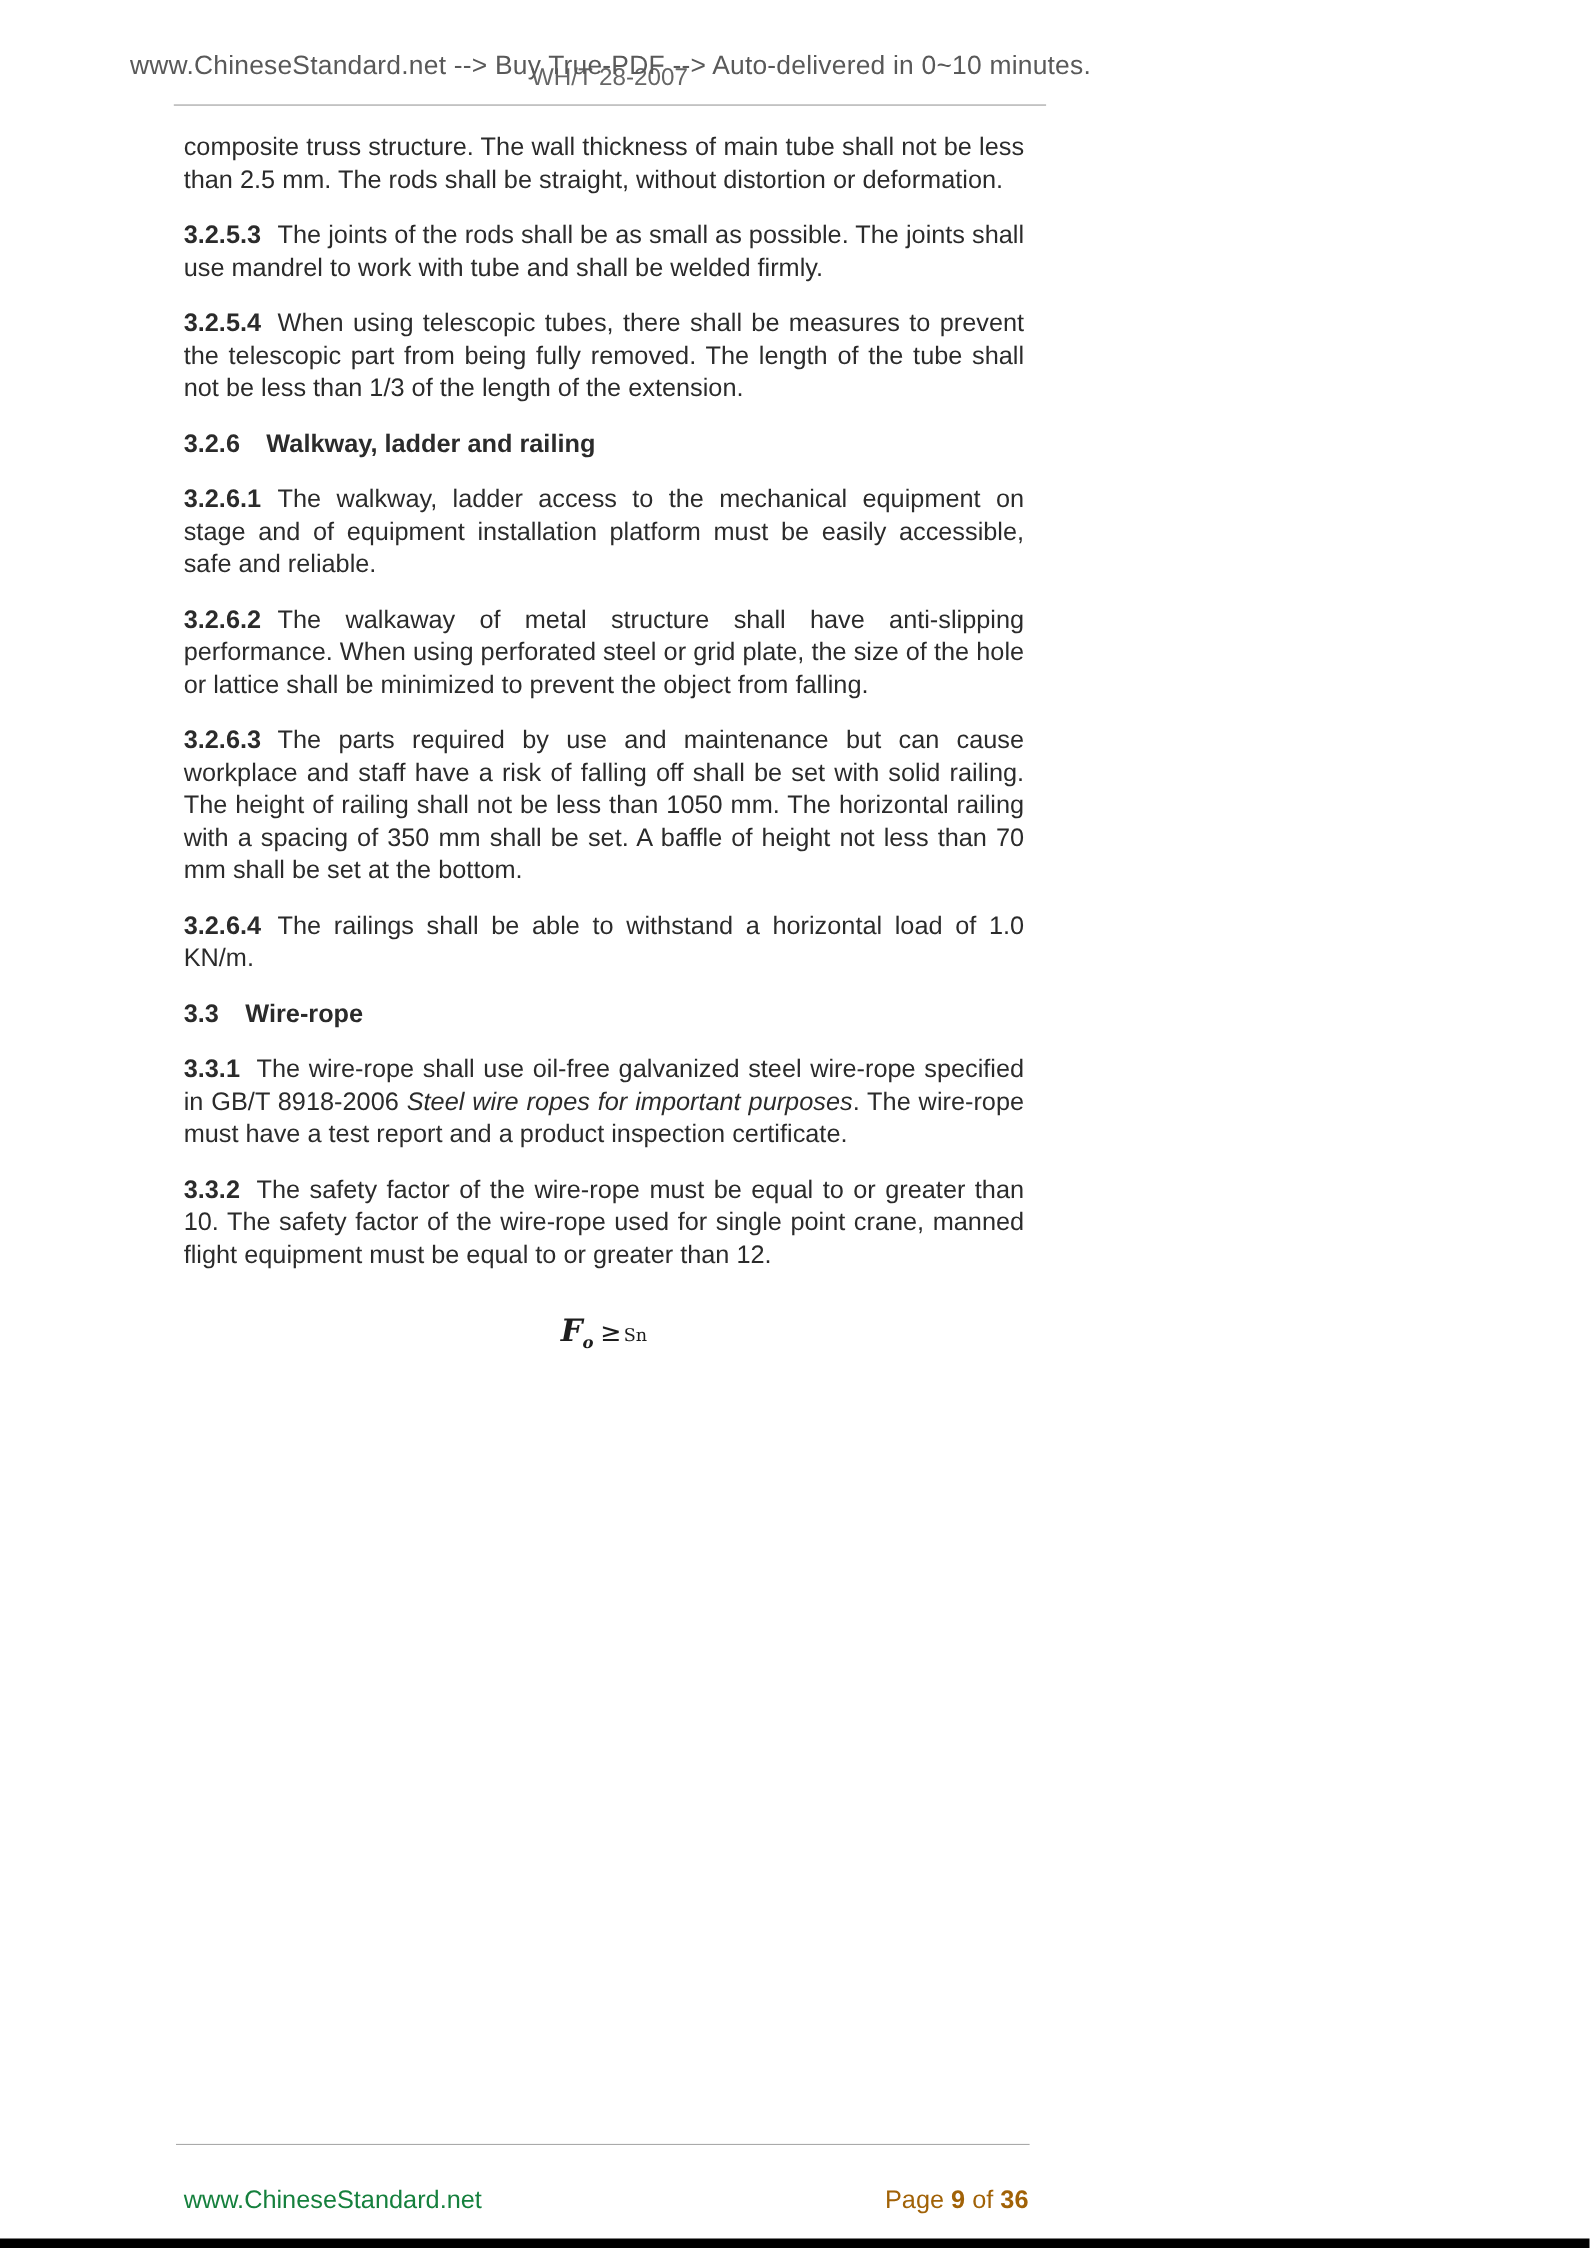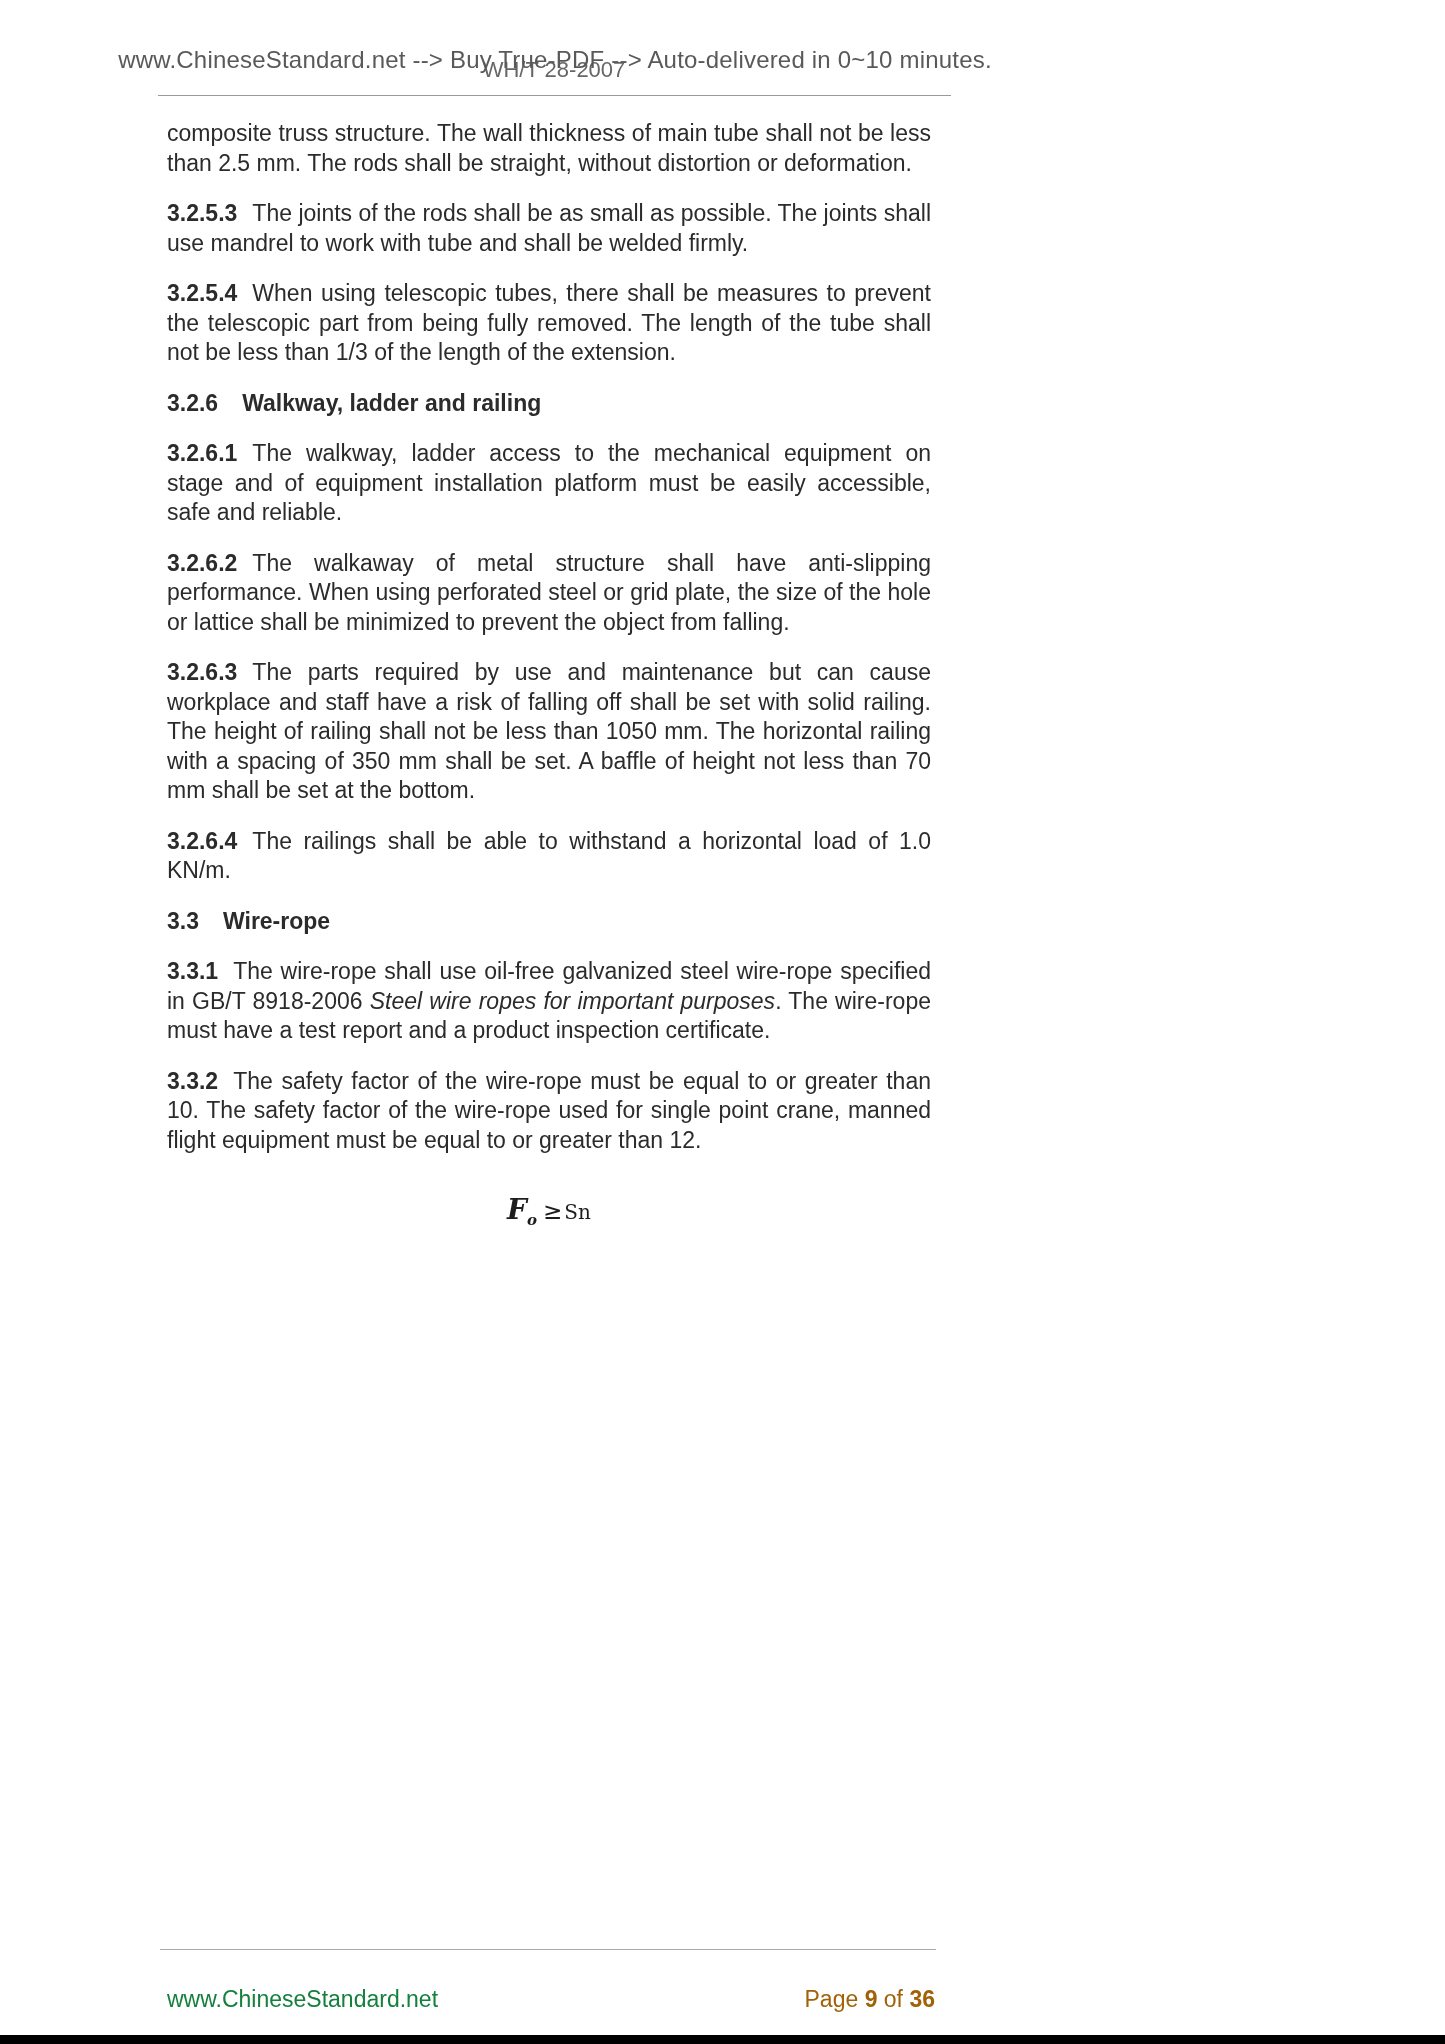--- a/index.html
+++ b/index.html
@@ -41,21 +41,21 @@
   .italic { font-style: italic; }
 
   
   .formula {
     text-align: center; margin-top: 40px;
     font-family: "DejaVu Serif", serif; color: #1d1d1d;
   }
   .formula .f-sym { font-style: italic; font-size: 28px; font-weight: bold; }
   .formula .f-sub { font-style: italic; font-size: 15px; vertical-align: -6px; font-weight: bold; }
   .formula .f-op { font-size: 23px; margin: 0 2px 0 6px; font-family: "DejaVu Sans", sans-serif; }
-  .formula .f-term { font-size: 20px; font-family: "DejaVu Serif", serif; }
+  .formula .f-term { font-size: 16px; font-family: "DejaVu Serif", serif; }
 
   
   .footer-rule {
     position: absolute; top: 1949px; left: 160px; width: 776px;
     height: 1px; background: #aaaaaa;
   }
   .footer-row {
     position: absolute; top: 1986px; left: 167px; width: 768px;
     display: flex; justify-content: space-between; align-items: baseline;
     font-size: 23px; color: #333333;

